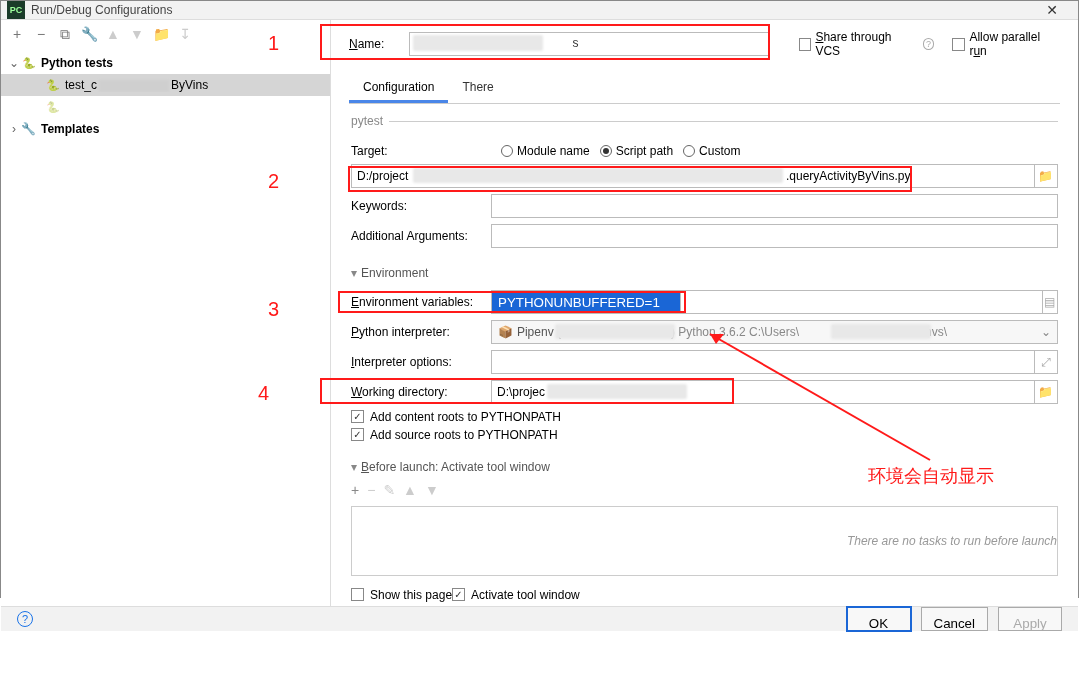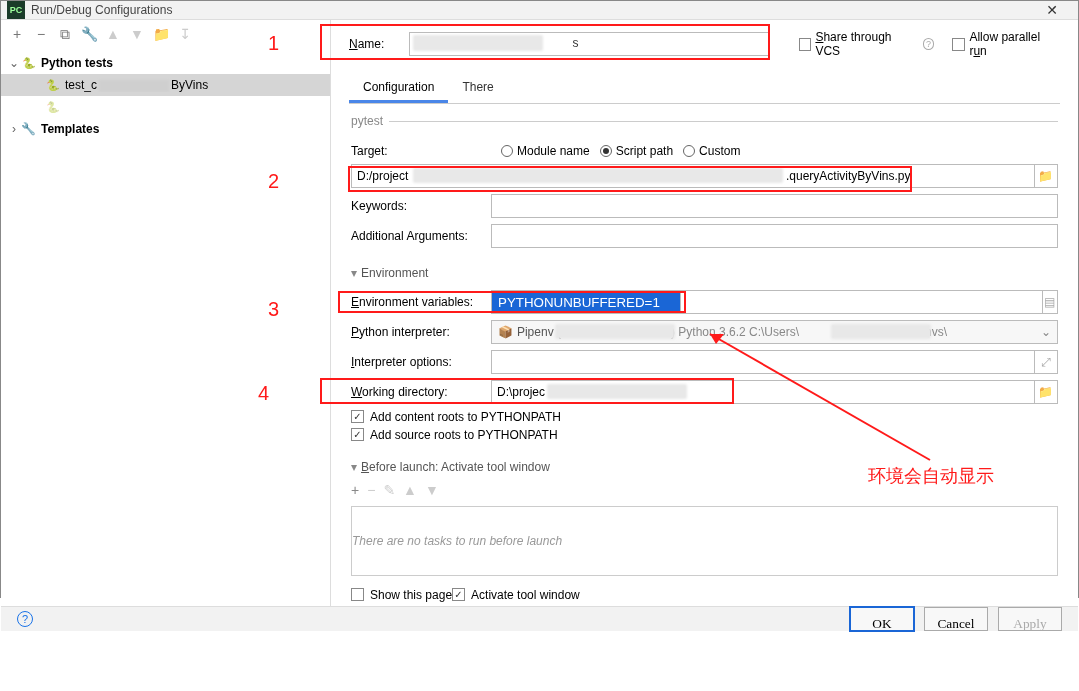--- a/index.html
+++ b/index.html
@@ -46,27 +46,27 @@
   .radio { width:12px; height:12px; border:1px solid #666; border-radius:50%; display:inline-flex; align-items:center; justify-content:center; margin:0 4px 0 10px;}
   .radio.on::after{content:"";width:6px;height:6px;background:#333;border-radius:50%;}
   .browse { width:24px; height:24px; border:1px solid #bbb; border-left:none; display:flex; align-items:center; justify-content:center; color:#aaa;}
   .envsec { margin-top:6px;}
   .sechead { color:#555; cursor:pointer; padding:4px 0;}
   .sechead .tri{display:inline-block;color:#888;margin-right:4px;}
   .combo { height:24px; border:1px solid #bbb; width:100%; background:#f7f7f7; display:flex; align-items:center; padding:0 6px; color:#555;}
   .cbox { display:flex; align-items:flex-start; gap:6px; margin:4px 0 4px 0;}
   .cbox .cb{width:13px;height:13px;border:1px solid #888;display:inline-flex;align-items:center;justify-content:center;font-size:10px;color:#333;}
   .cb.on::after{content:"✓";}
-  .tasks { border:1px solid #ccc; height:70px; display:flex; align-items:center; justify-content:flex-start; color:#999; font-style:italic; margin-top:4px;}
+  .tasks { border:1px solid #ccc; height:70px; display:flex; align-items:center; justify-content:flex-end; color:#999; font-style:italic; margin-top:4px;}
   .tasktools { display:flex; gap:8px; color:#888; font-size:14px; padding:4px 0;}
 
   .bottombar { height:44px; border-top:1px solid #ddd; display:flex; align-items:center; padding:0 16px; background:#f2f2f2; gap:10px;}
   .bottombar .help{color:#1a73e8;border:1px solid #1a73e8;border-radius:50%;width:16px;height:16px;font-size:11px;display:flex;align-items:center;justify-content:center;}
   .spacer{flex:1;}
-  .btn{height:24px;min-width:64px;padding:8px 12px;border:1px solid #aaa;background:#f8f8f8;cursor:pointer;font-family:Liberation Serif, serif;}
+  .btn{height:24px;min-width:64px;padding:8px 12px;border:1px solid #aaa;background:#f8f8f8;cursor:pointer;}
   .btn.primary{border:1px solid #1a66d6;outline:1px solid #1a66d6;}
   .btn.dis{color:#aaa;}
 
   
   .redbox{position:absolute;border:2px solid #ff1a1a;pointer-events:none;}
   .redtext{position:absolute;color:#ff1a1a;font-size:20px;pointer-events:none;font-family:Arial;}
   svg.arrow{position:absolute;pointer-events:none;}
   .blur{position:absolute;background:#e8e8e8;filter:blur(1px);border-radius:2px;}
 </style>
 </head>

